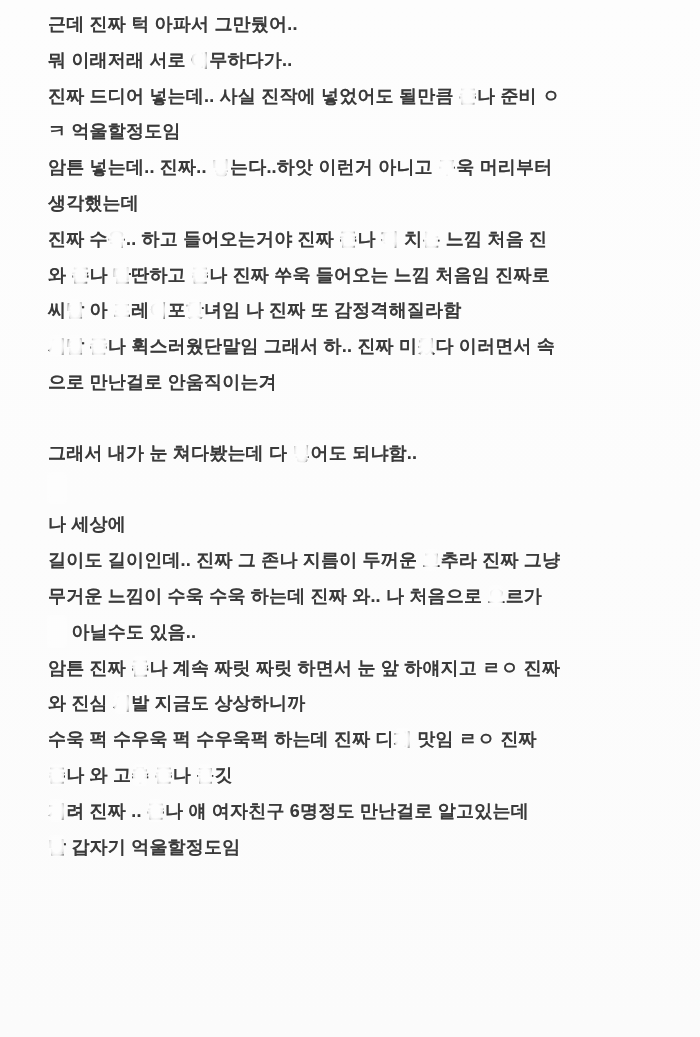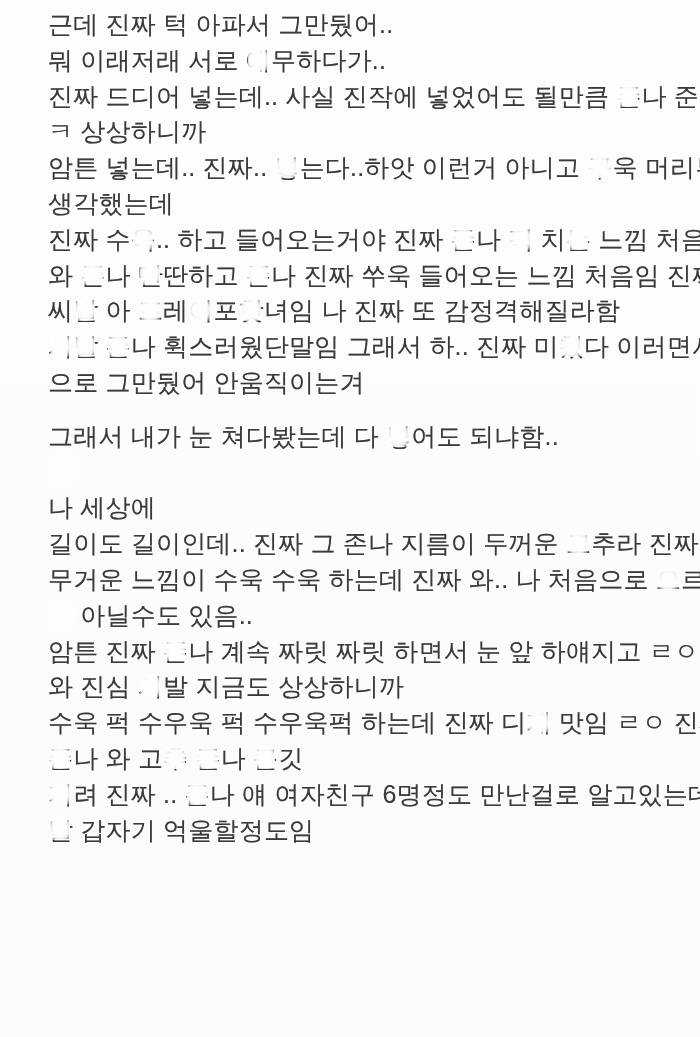--- a/index.html
+++ b/index.html
@@ -14,31 +14,31 @@
     font-family: "Liberation Sans", "DejaVu Sans", sans-serif;
   }
   .page {
     width: 700px;
     height: 1037px;
     background: linear-gradient(180deg, #fdfdfd 0%, #fbfbfb 100%);
     box-sizing: border-box;
     padding: 7px 14px 0 48px;
   }
   .line {
-    font-size: 25px;
-    font-weight: 400;
+    font-size: 18px;
+    font-weight: 700;
     color: #3a3a3a;
     line-height: 35.8px;
     height: 35.8px;
     letter-spacing: 0.2px;
     white-space: nowrap;
     overflow: visible;
     text-shadow: 0 0 0.6px rgba(70,70,70,0.45);
   }
-  .line.gap { margin-top: 18px; }
+  .line.gap { margin-top: 35px; }
   
   .cz {
     position: relative;
     display: inline-block;
   }
   .cz::after {
     content: "";
     position: absolute;
     left: 8%;
     top: 16%;
@@ -63,28 +63,28 @@
   }
 </style>
 </head>
 <body>
 
 <div class="page">
   <div id="post-text">
       <div class="line">근데 진짜 턱 아파서 그만뒀어..</div>
       <div class="line">뭐 이래저래 서로 <span class="cz">애</span>무하다가..</div>
       <div class="line">진짜 드디어 넣는데.. 사실 진작에 넣었어도 될만큼 <span class="cz">존</span>나 준비 ㅇ</div>
-      <div class="line">ㅋ 상상하니까</div>
+      <div class="line">ㅋ 억울할정도임</div>
       <div class="line">암튼 넣는데.. 진짜.. <span class="cz">넣</span>는다..하앗 이런거 아니고 <span class="cz">꾸</span>욱 머리부터</div>
       <div class="line">생각했는데</div>
       <div class="line">진짜 수<span class="cz">욱</span>.. 하고 들어오는거야 진짜 <span class="cz">존</span>나 <span class="cz">퍽</span> 치<span class="cz">는</span> 느낌 처음 진</div>
       <div class="line">와 <span class="cz">존</span>나 <span class="cz">딴</span>딴하고 <span class="cz">존</span>나 진짜 쑤욱 들어오는 느낌 처음임 진짜로</div>
       <div class="line">씨<span class="cz">발</span> 아 <span class="cz">프</span>레<span class="cz">이</span>포<span class="cz">핫</span>녀임 나 진짜 또 감정격해질라함</div>
       <div class="line"><span class="cz">시</span><span class="cz">발</span> <span class="cz">존</span>나 휙스러웠단말임 그래서 하.. 진짜 미<span class="cz">쳤</span>다 이러면서 속</div>
-      <div class="line">으로 그만뒀어 안움직이는겨</div>
+      <div class="line">으로 만난걸로 안움직이는겨</div>
       <div class="line gap">그래서 내가 눈 쳐다봤는데 다 <span class="cz">넣</span>어도 되냐함..</div>
       <div class="line"><span class="cz cz2">존</span></div>
       <div class="line">나 세상에</div>
       <div class="line">길이도 길이인데.. 진짜 그 존나 지름이 두꺼운 <span class="cz">고</span>추라 진짜 그냥</div>
       <div class="line">무거운 느낌이 수욱 수욱 하는데 진짜 와.. 나 처음으로 <span class="cz">오</span>르가</div>
       <div class="line"><span class="cz cz2">즘</span> 아닐수도 있음..</div>
       <div class="line">암튼 진짜 <span class="cz">존</span>나 계속 짜릿 짜릿 하면서 눈 앞 하얘지고 ㄹㅇ 진짜</div>
       <div class="line">와 진심 <span class="cz">시</span>발 지금도 상상하니까</div>
       <div class="line">수욱 퍽 수우욱 퍽 수우욱퍽 하는데 진짜 디<span class="cz">게</span> 맛임 ㄹㅇ 진짜</div>
       <div class="line"><span class="cz">존</span>나 와 고<span class="cz">추</span> <span class="cz">존</span>나 <span class="cz">큰</span>깃</div>

